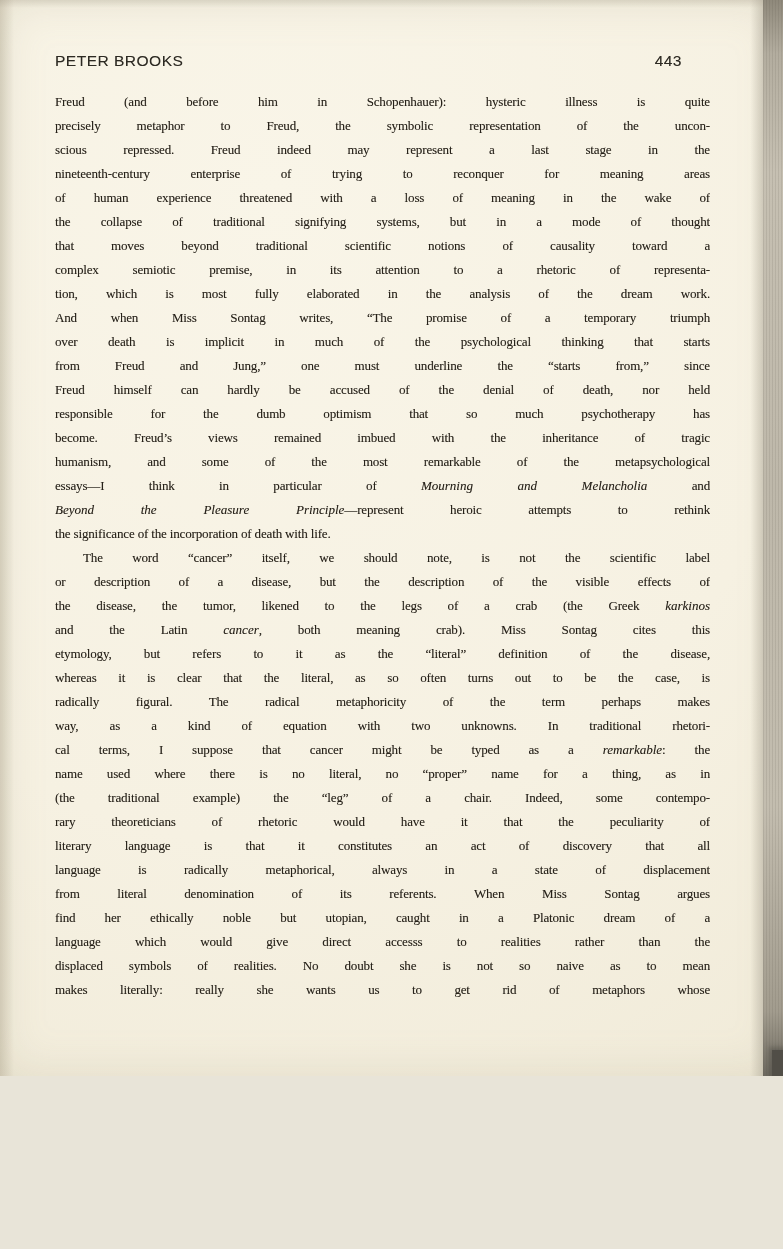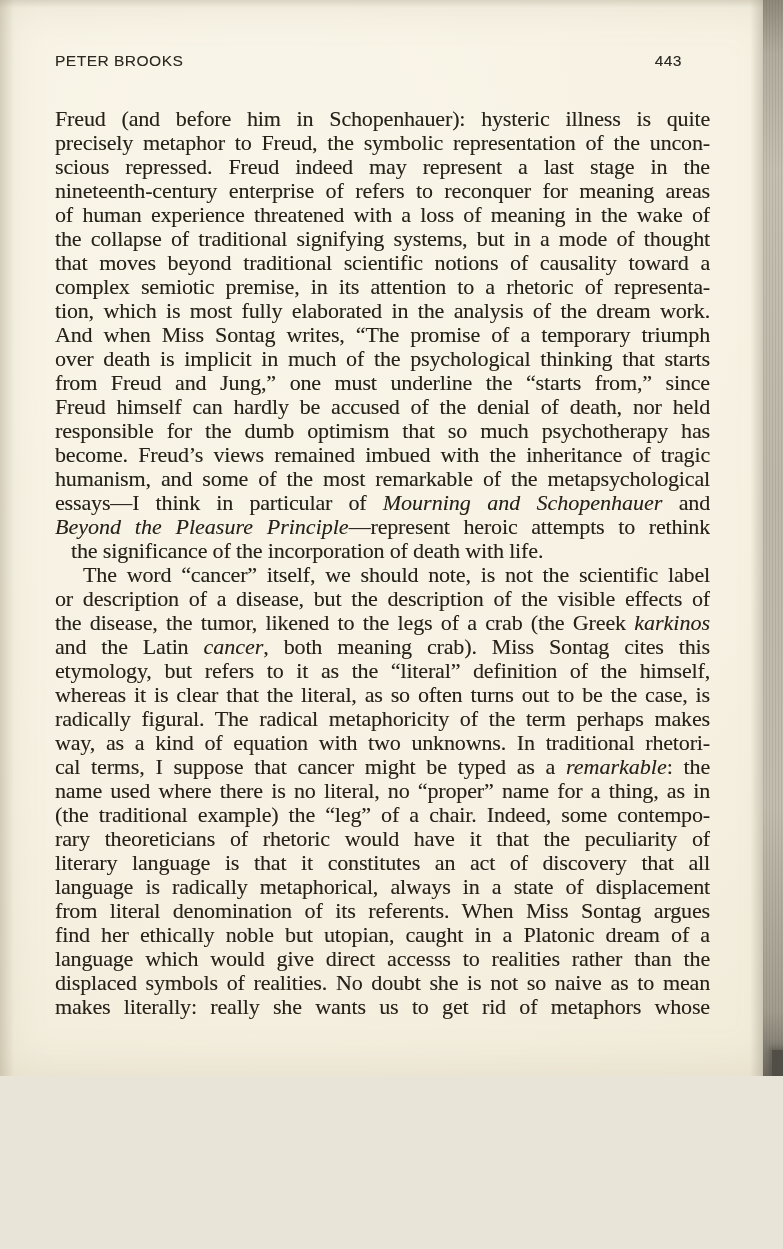--- a/index.html
+++ b/index.html
@@ -40,30 +40,30 @@
   }
   .running-header{
     position:absolute;top:52px;left:55px;width:627px;
     display:flex;justify-content:space-between;align-items:baseline;
     font-family:"Liberation Sans","DejaVu Sans",sans-serif;
     font-size:15.5px;letter-spacing:0.5px;
     color:#2c2922;
     text-shadow:0.2px 0.2px 0 rgba(44,41,34,0.35);
   }
   .text-block{
-    position:absolute;top:107px;left:55px;width:655px;
-    font-size:22px;line-height:24px;letter-spacing:-0.15px;
+    position:absolute;top:90px;left:55px;width:655px;
+    font-size:13px;line-height:24px;letter-spacing:-0.15px;
     text-shadow:0.2px 0.2px 0 rgba(38,33,25,0.3);
   }
   .text-line{
     text-align:justify;
     text-align-last:justify;
     height:24px;overflow:hidden;
   }
-  .text-line.no-justify{text-align-last:left;margin-left:16px;}
+  .text-line.no-justify{text-align-last:left;}
   .text-line.indent{text-indent:28px;}
   .text-line em{font-style:italic;letter-spacing:0;}
   .speck{
     position:absolute;left:111px;top:1191px;width:3px;height:3px;border-radius:50%;
     background:rgba(110,104,90,0.5);
   }
 </style>
 </head>
 <body>
 
@@ -74,43 +74,43 @@
   <div class="running-header">
     <span>PETER BROOKS</span>
     <span>443</span>
   </div>
 
   <div class="text-block">
       <div>
         <div class="text-line"><span>Freud (and before him in Schopenhauer): hysteric illness is quite</span></div>
         <div class="text-line"><span>precisely metaphor to Freud, the symbolic representation of the uncon-</span></div>
         <div class="text-line"><span>scious repressed. Freud indeed may represent a last stage in the</span></div>
-        <div class="text-line"><span>nineteenth-century enterprise of refers to reconquer for meaning areas</span></div>
+        <div class="text-line"><span>nineteenth-century enterprise of trying to reconquer for meaning areas</span></div>
         <div class="text-line"><span>of human experience threatened with a loss of meaning in the wake of</span></div>
         <div class="text-line"><span>the collapse of traditional signifying systems, but in a mode of thought</span></div>
         <div class="text-line"><span>that moves beyond traditional scientific notions of causality toward a</span></div>
         <div class="text-line"><span>complex semiotic premise, in its attention to a rhetoric of representa-</span></div>
         <div class="text-line"><span>tion, which is most fully elaborated in the analysis of the dream work.</span></div>
         <div class="text-line"><span>And when Miss Sontag writes, “The promise of a temporary triumph</span></div>
         <div class="text-line"><span>over death is implicit in much of the psychological thinking that starts</span></div>
         <div class="text-line"><span>from Freud and Jung,” one must underline the “starts from,” since</span></div>
         <div class="text-line"><span>Freud himself can hardly be accused of the denial of death, nor held</span></div>
         <div class="text-line"><span>responsible for the dumb optimism that so much psychotherapy has</span></div>
         <div class="text-line"><span>become. Freud’s views remained imbued with the inheritance of tragic</span></div>
         <div class="text-line"><span>humanism, and some of the most remarkable of the metapsychological</span></div>
-        <div class="text-line"><span>essays—I think in particular of </span><em>Mourning and Schopenhauer</em><span> and</span></div>
+        <div class="text-line"><span>essays—I think in particular of </span><em>Mourning and Melancholia</em><span> and</span></div>
         <div class="text-line"><em>Beyond the Pleasure Principle</em><span>—represent heroic attempts to rethink</span></div>
         <div class="text-line no-justify"><span>the significance of the incorporation of death with life.</span></div>
       </div>
       <div>
         <div class="text-line indent"><span>The word “cancer” itself, we should note, is not the scientific label</span></div>
         <div class="text-line"><span>or description of a disease, but the description of the visible effects of</span></div>
         <div class="text-line"><span>the disease, the tumor, likened to the legs of a crab (the Greek </span><em>karkinos</em></div>
         <div class="text-line"><span>and the Latin </span><em>cancer</em><span>, both meaning crab). Miss Sontag cites this</span></div>
-        <div class="text-line"><span>etymology, but refers to it as the “literal” definition of the himself,</span></div>
+        <div class="text-line"><span>etymology, but refers to it as the “literal” definition of the disease,</span></div>
         <div class="text-line"><span>whereas it is clear that the literal, as so often turns out to be the case, is</span></div>
         <div class="text-line"><span>radically figural. The radical metaphoricity of the term perhaps makes</span></div>
         <div class="text-line"><span>way, as a kind of equation with two unknowns. In traditional rhetori-</span></div>
         <div class="text-line"><span>cal terms, I suppose that cancer might be typed as a </span><em>remarkable</em><span>: the</span></div>
         <div class="text-line"><span>name used where there is no literal, no “proper” name for a thing, as in</span></div>
         <div class="text-line"><span>(the traditional example) the “leg” of a chair. Indeed, some contempo-</span></div>
         <div class="text-line"><span>rary theoreticians of rhetoric would have it that the peculiarity of</span></div>
         <div class="text-line"><span>literary language is that it constitutes an act of discovery that all</span></div>
         <div class="text-line"><span>language is radically metaphorical, always in a state of displacement</span></div>
         <div class="text-line"><span>from literal denomination of its referents. When Miss Sontag argues</span></div>

